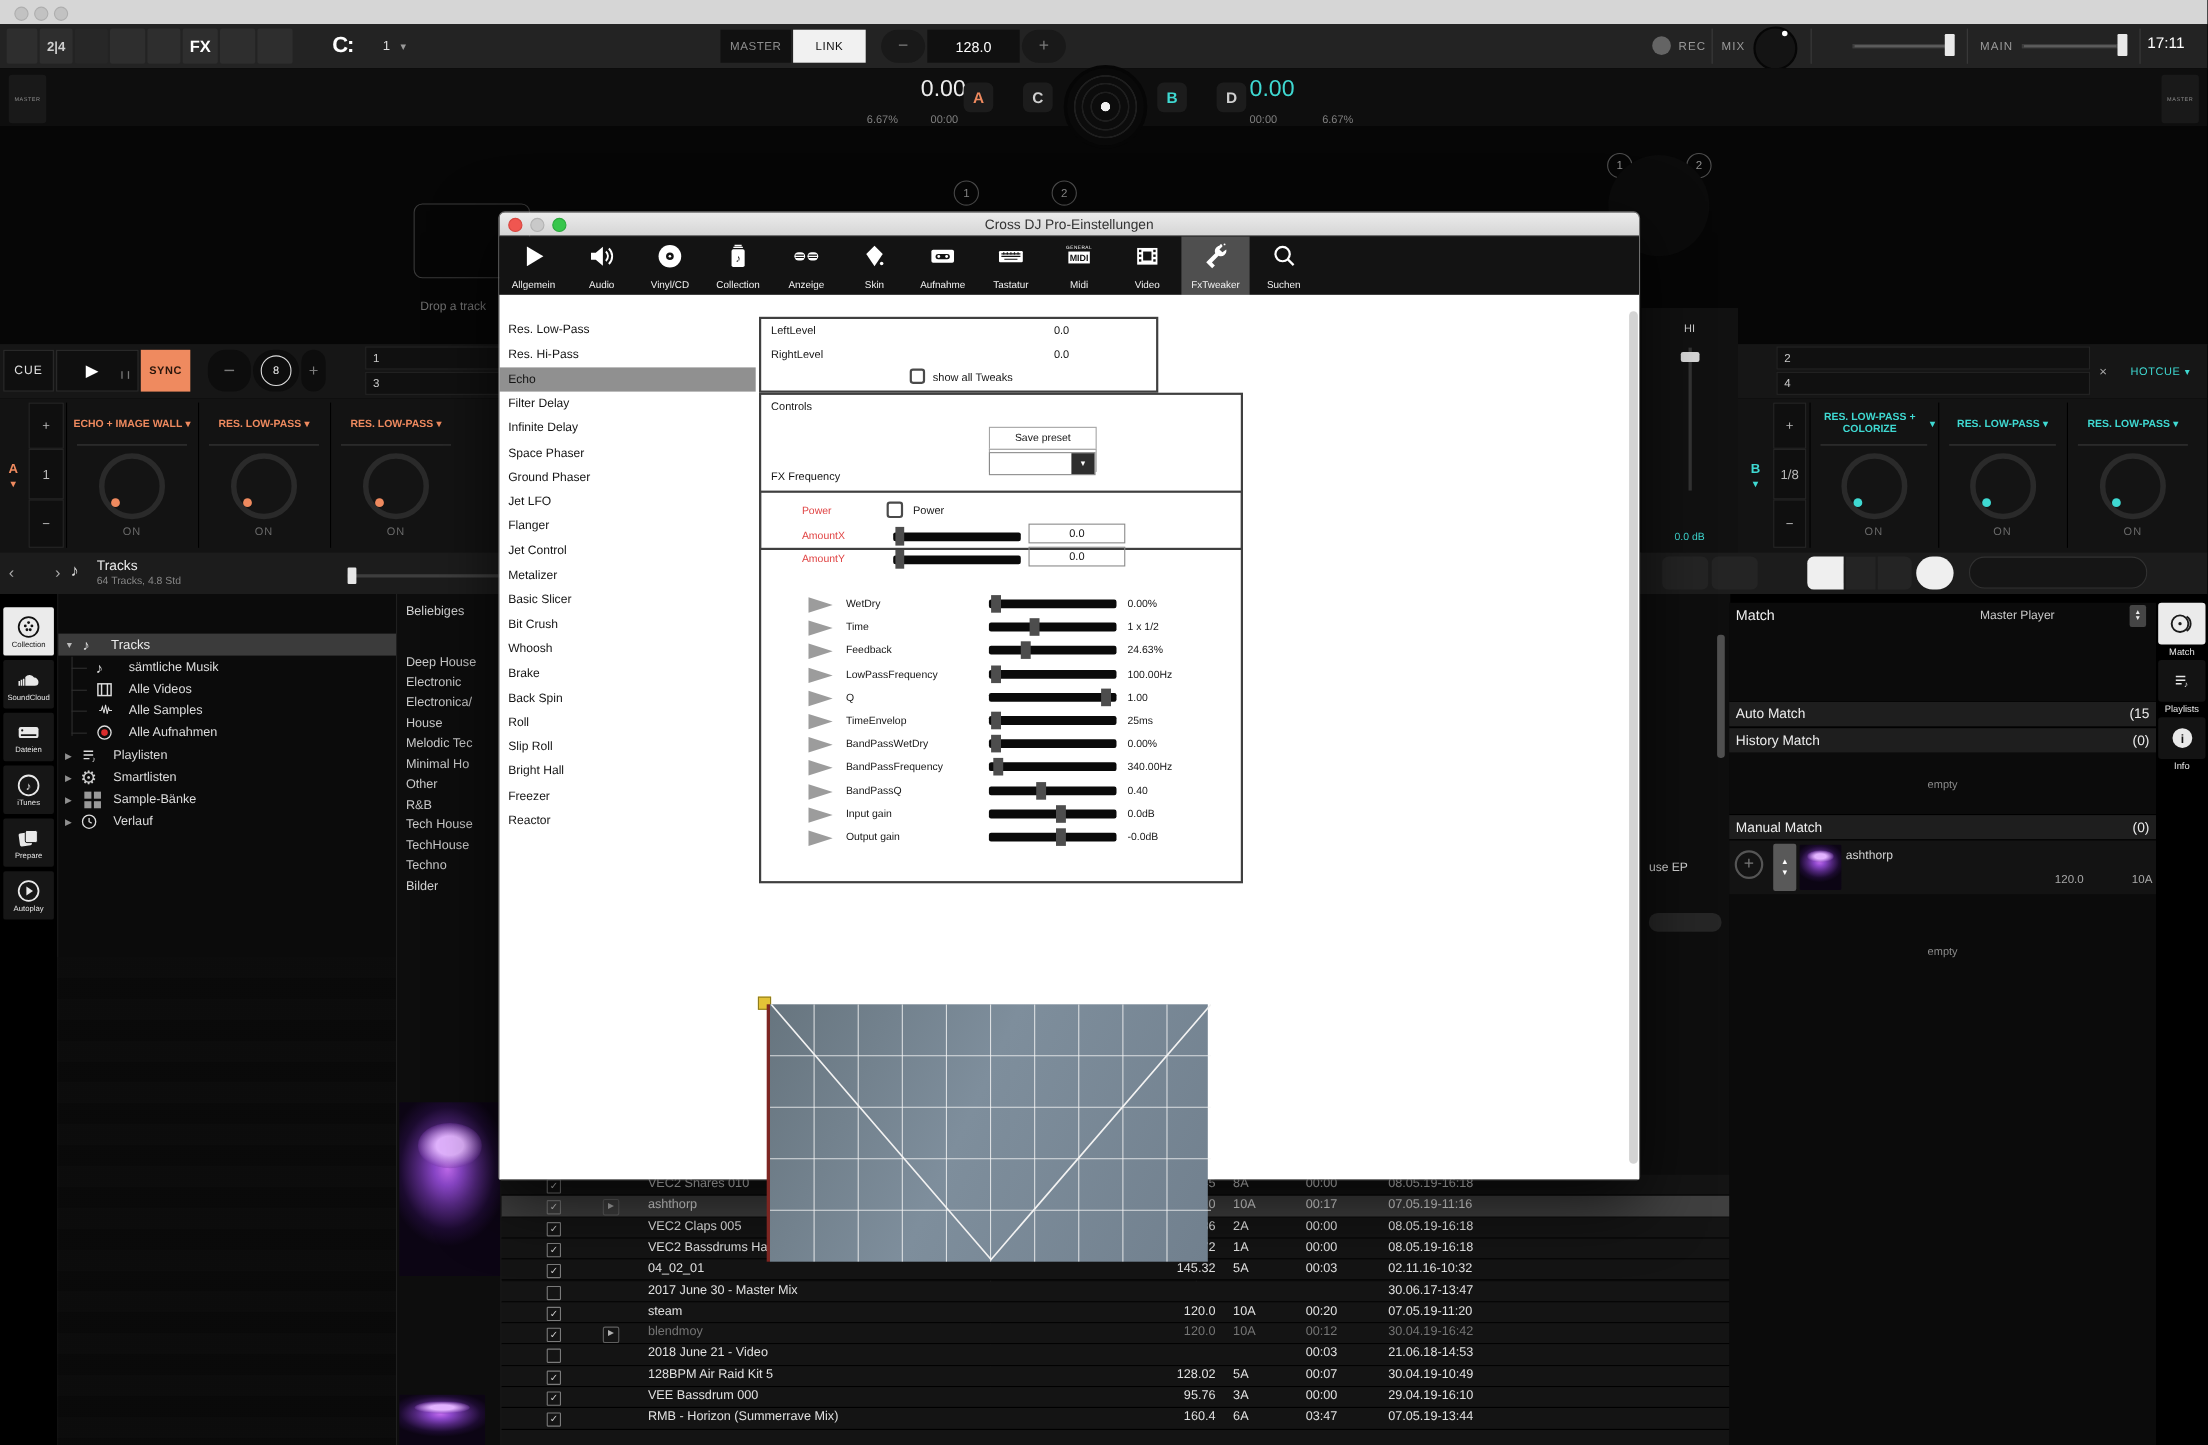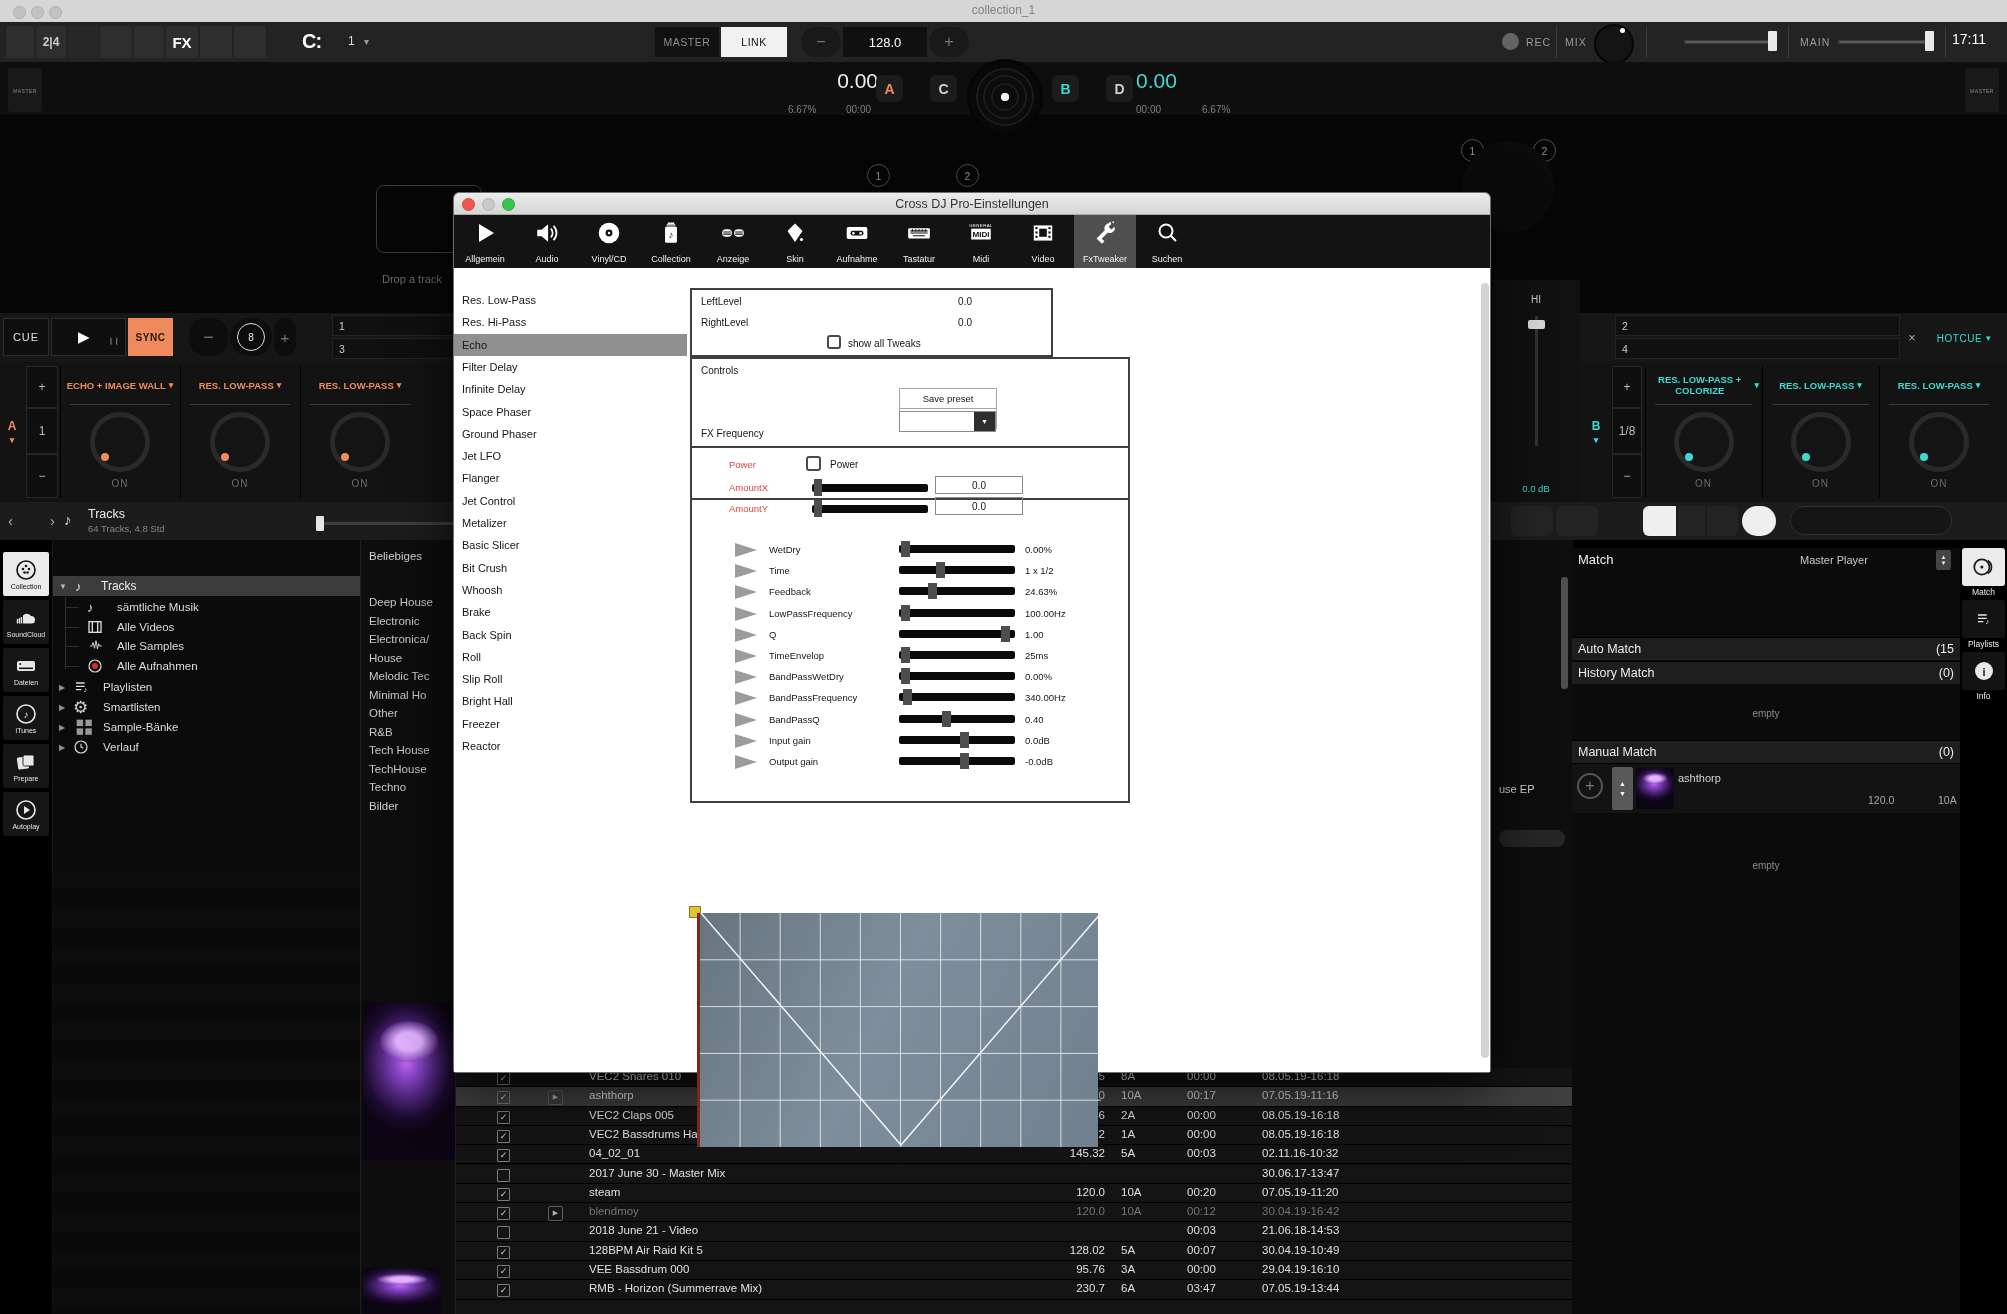--- a/index.html
+++ b/index.html
@@ -129,21 +129,20 @@
 </style>
 </head>
 <body>
 
 <div class="app">
 
   <div class="macbar">
     <div class="tl" style="left:13px"></div>
     <div class="tl" style="left:31px"></div>
     <div class="tl" style="left:49px"></div>
-    <div class="mactitle">collection_1</div>
   </div>
 
   <div class="toolbar">
     <div class="tbtn" style="left:6px;width:28px">
         <span class="ic"></span>
       </div>
     <div class="tbtn" style="left:36px;width:30px;font-weight:bold;font-size:12px">2|4</div>
     <div class="tbtn" style="left:68px;width:30px;background:#272727">
         <span class="ic"></span>
       </div>
@@ -628,21 +627,21 @@
             <div class="cb">✓</div>
             <div class="cell" style="left: 133px;">VEE Bassdrum 000</div>
             <div class="cell" style="left: 565px; width: 84px; text-align: right;">95.76</div>
             <div class="cell" style="left: 665px;">3A</div>
             <div class="cell" style="left: 731px;">00:00</div>
             <div class="cell" style="left: 806px;">29.04.19-16:10</div>
           </div>
           <div class="trrow" style="top: 740.3px;">
             <div class="cb">✓</div>
             <div class="cell" style="left: 133px;">RMB - Horizon (Summerrave Mix)</div>
-            <div class="cell" style="left: 565px; width: 84px; text-align: right;">230.7</div>
+            <div class="cell" style="left: 565px; width: 84px; text-align: right;">160.4</div>
             <div class="cell" style="left: 665px;">6A</div>
             <div class="cell" style="left: 731px;">03:47</div>
             <div class="cell" style="left: 806px;">07.05.19-13:44</div>
           </div>
           <div class="trrow" style="top: 759.6px;"></div>
         </div>
     </div>
 
     <div class="match">
       <div class="abs" style="left:6px;top:4px;font-size:13px;color:#f0f0f0">Match</div>

